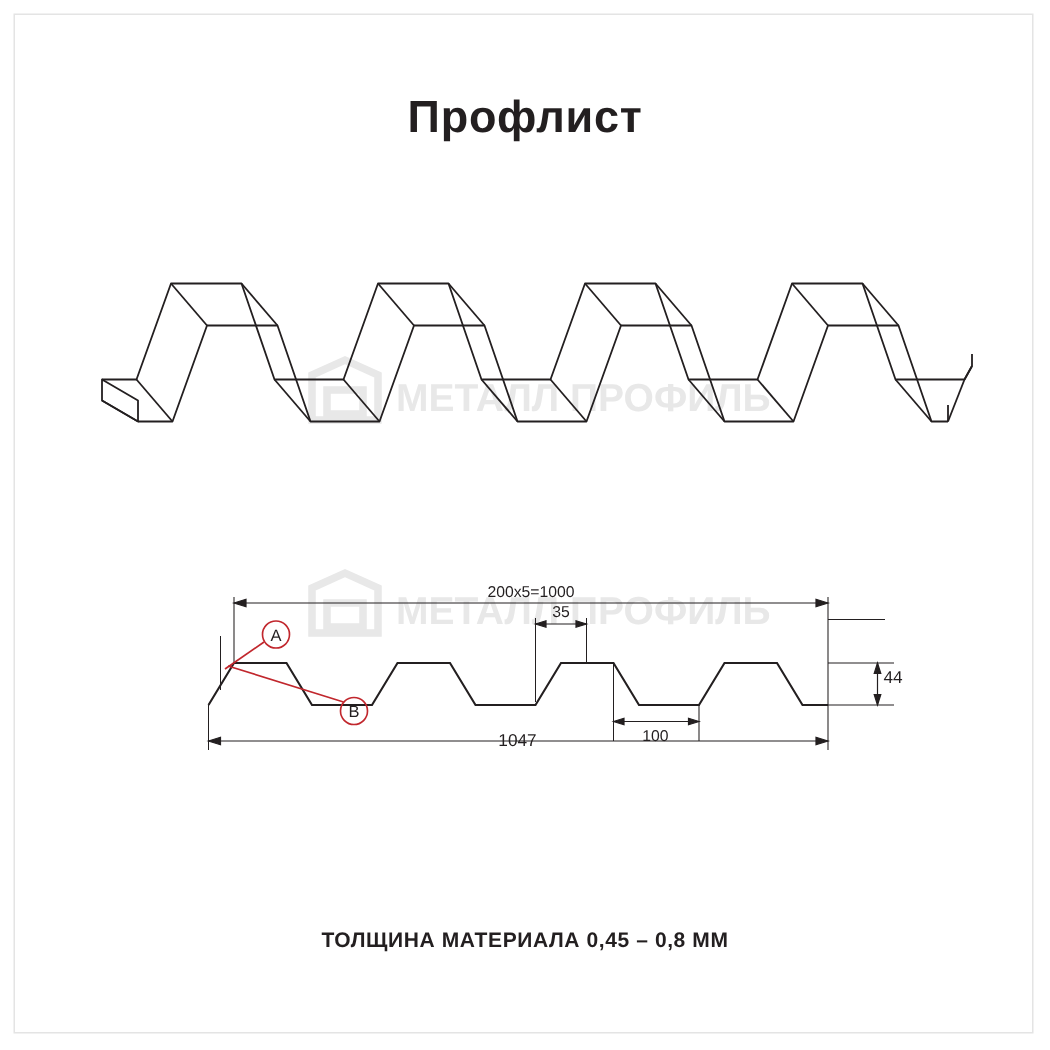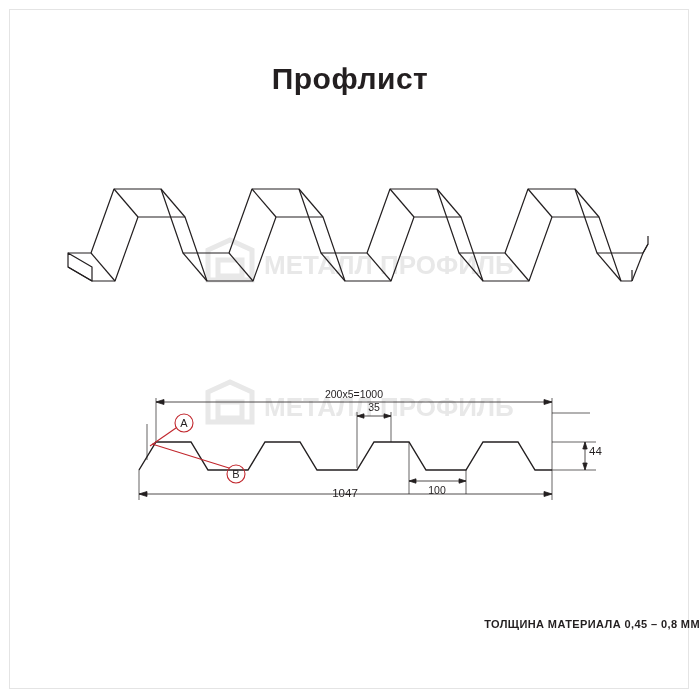--- a/index.html
+++ b/index.html
@@ -43,22 +43,22 @@
     left: 0; top: 102px;
     width: 700px;
     text-align: center;
     font-size: 14px;
     font-weight: bold;
   }
   .footer {
     position: absolute;
     left: 0; top: 618px;
     width: 700px;
-    text-align: right;
-    font-size: 11px;
+    text-align: center;
+    font-size: 14px;
     font-weight: bold;
     letter-spacing: 0.4px;
   }
   .art {
     position: absolute;
     left: 0; top: 0;
     width: 700px;
     height: 700px;
   }
   svg text {

